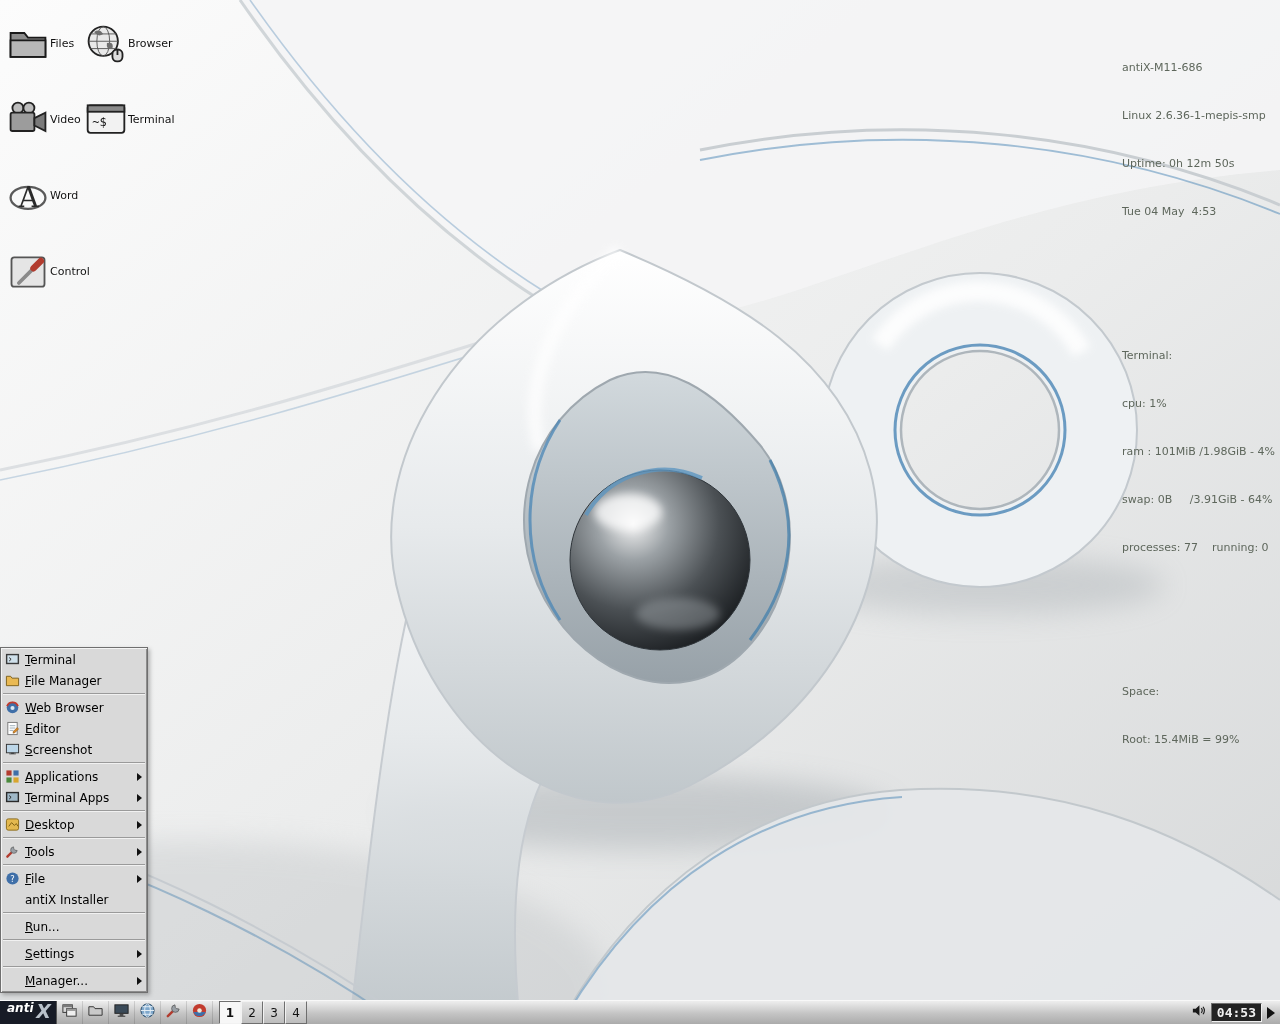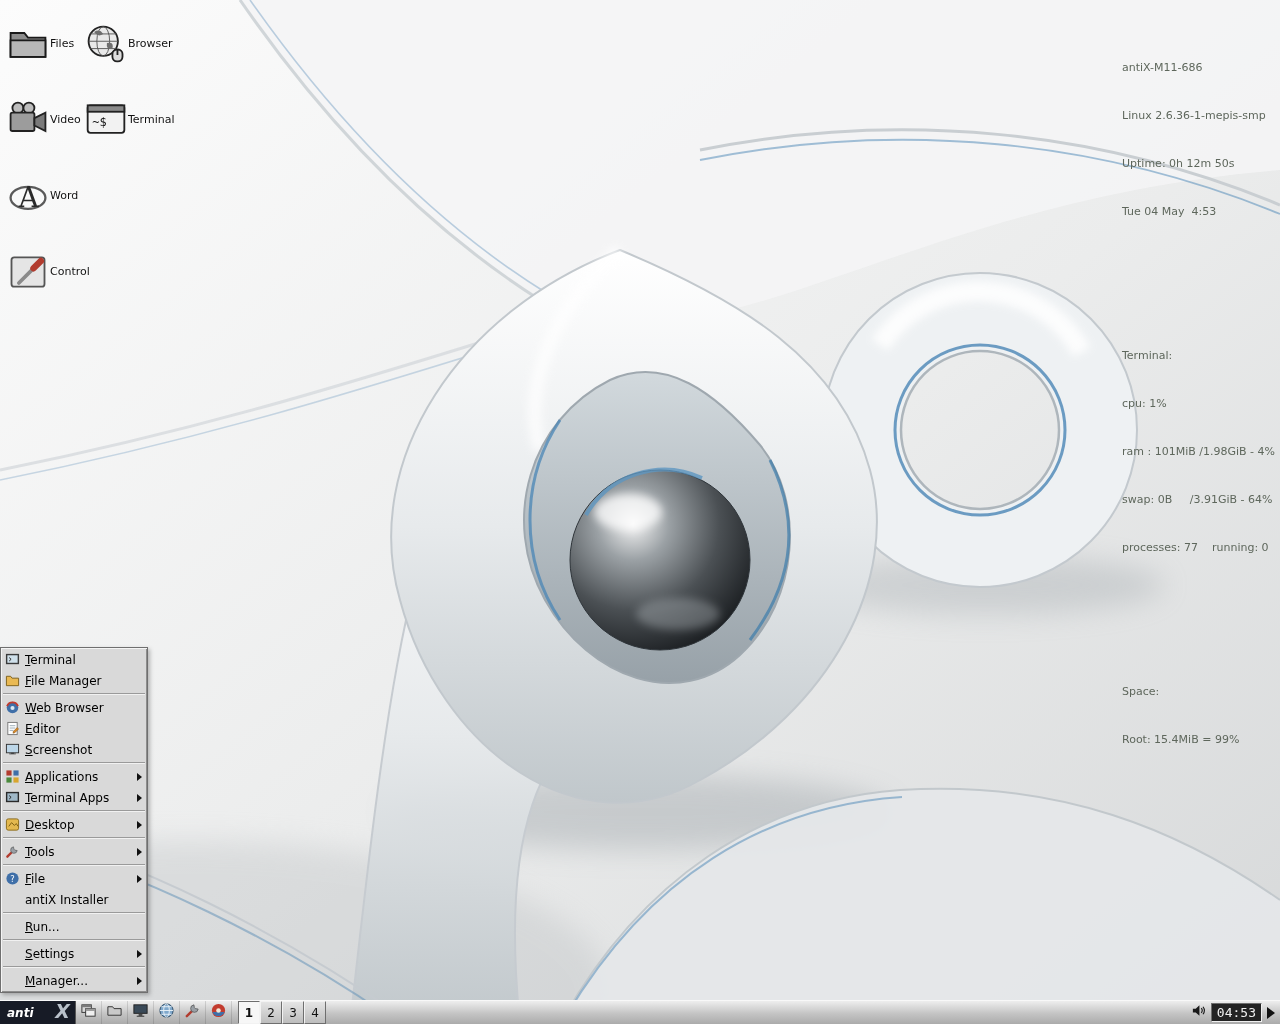--- a/index.html
+++ b/index.html
@@ -51,42 +51,42 @@
   .menu-sep{height:0;border-top:1px solid #9a9a9a;border-bottom:1px solid #f1f1f1;margin:2px 2px;}
 
   
   .taskbar{
     position:absolute;left:0;bottom:0;width:1280px;height:24px;z-index:20;
     background:linear-gradient(#eeeeee,#c4c4c4 55%,#ababab);
     border-top:1px solid #f8f8f8;box-sizing:border-box;
     display:flex;align-items:stretch;
   }
   .tb-logo{
-    position:relative;width:76px;background:#171b26;color:#fff;
-    display:flex;align-items:center;padding-left:7px;box-sizing:border-box;
+    position:relative;width:57px;background:#171b26;color:#fff;
+    display:flex;padding-left:7px;box-sizing:border-box;
     font-weight:bold;font-style:italic;font-size:12px;border-right:1px solid #555;cursor:default;
   }
   .logo-x{
     position:absolute;right:5px;top:-1px;font-size:19px;color:#b9c1ca;font-style:italic;font-weight:bold;
   }
   .tb-btn{
     width:25px;display:flex;align-items:center;justify-content:center;cursor:default;
     border-right:1px solid rgba(0,0,0,.12);
   }
   .ws-group{display:flex;margin-left:6px;}
   .ws{
     width:22px;display:flex;align-items:center;justify-content:center;
     font-size:12px;color:#111;cursor:default;box-sizing:border-box;
     background:linear-gradient(#e4e4e4,#bdbdbd);
     border:1px solid;border-color:#f2f2f2 #6e6e6e #6e6e6e #f2f2f2;
   }
   .ws.active{
     background:#f7f7f7;border-color:#6e6e6e #f2f2f2 #f2f2f2 #6e6e6e;font-weight:bold;
   }
-  .tb-right{margin-left:auto;display:flex;align-items:center;gap:5px;padding-right:5px;}
+  .tb-right{margin-left:auto;display:flex;align-items:center;gap:5px;padding-right:5px;font-weight:bold;}
   .clock{
     font-family:"DejaVu Sans Mono",monospace;font-size:13px;
     background:#232323;color:#efefef;padding:1px 5px;
     border:1px solid;border-color:#6e6e6e #f0f0f0 #f0f0f0 #6e6e6e;cursor:default;
   }
   .pager-arrow{
     width:0;height:0;cursor:default;
     border-left:8px solid #111;border-top:6px solid transparent;border-bottom:6px solid transparent;
   }
 </style>

